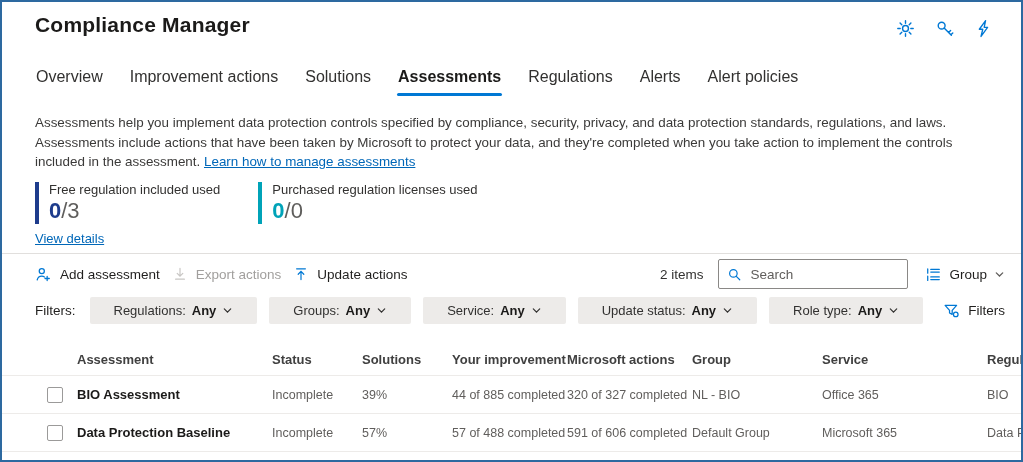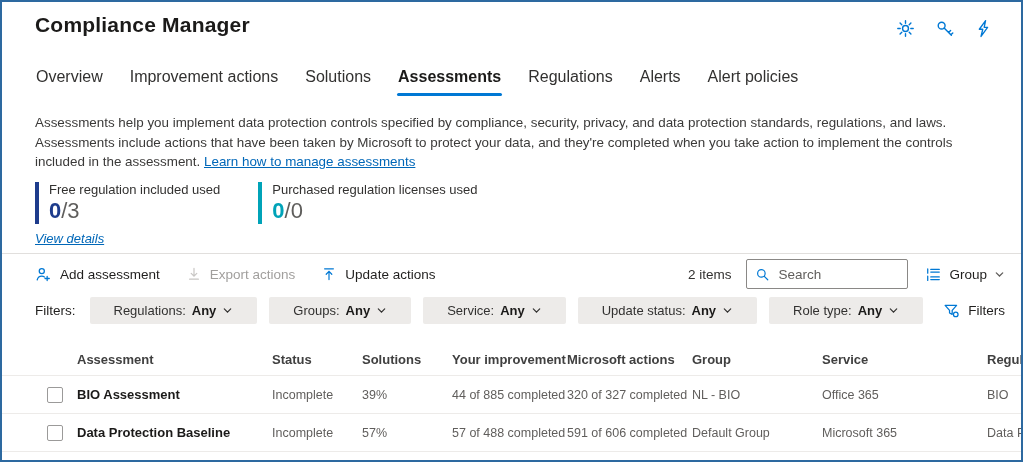--- a/index.html
+++ b/index.html
@@ -25,30 +25,30 @@
   
   .licenses { position:absolute; left:33px; top:180px; display:flex; gap:38px; }
   .lic { padding-left:10px; }
   .lic.free { border-left:4px solid #1e3c8c; }
   .lic.purchased { border-left:4px solid #00a3b8; }
   .lic-label { font-size:13px; color:#323130; }
   .lic-num { font-size:22px; line-height:27px; color:#5f5e5c; }
   .lic-num .used { font-weight:700; }
   .lic.free .used { color:#1e3c8c; }
   .lic.purchased .used { color:#00a3b8; }
-  .view-details { position:absolute; left:33px; top:229px; font-size:13px;font-style:italic; }
+  .view-details { position:absolute; left:33px; top:229px; font-size:13px; }
   
   .divider { position:absolute; left:0; right:0; top:251px; height:1px; background:#e1dfdd; }
   .toolbar { position:absolute; left:33px; right:16px; top:252px; height:40px; display:flex; align-items:center; justify-content:space-between; }
-  .tb-left { display:flex; align-items:center; gap:26px; }
+  .tb-left { display:flex; align-items:center; gap:12px; }
   .tb-btn { display:flex; align-items:center; gap:8px; font-size:13.5px; color:#201f1e; cursor:pointer; }
   .tb-btn.disabled { color:#a19f9d; cursor:default; }
   .tb-right { display:flex; align-items:center; gap:13px; }
   .items-count { font-size:13.5px; color:#323130; margin-right:2px; }
-  .searchbox { display:flex; align-items:center; gap:8px; width:162px; height:30px; border:1px solid #8a8886; border-radius:2px; padding:0 8px; background:#fff; }
+  .searchbox { display:flex; align-items:center; gap:8px; width:190px; height:30px; border:1px solid #8a8886; border-radius:2px; padding:0 8px; background:#fff; }
   .searchbox input { border:none; outline:none; width:100%; font-size:13.5px; color:#323130; font-family:"Liberation Sans", sans-serif; background:transparent; }
   .searchbox input::placeholder { color:#605e5c; }
   .group-ctl { display:flex; align-items:center; gap:7px; font-size:13.5px; color:#201f1e; cursor:pointer; margin-left:4px; }
   
   .filters-row { position:absolute; left:33px; top:294px; height:28px; display:flex; align-items:center; gap:12px; }
   .filters-label { font-size:13.5px; color:#201f1e; margin-right:2px; }
   .pill { display:flex; align-items:center; gap:6px; background:#edebe9; border-radius:2px; padding:6px 24px; font-size:13px; color:#323130; cursor:pointer; white-space:nowrap; }
   .pill b { color:#1b1a19; }
   .filters-btn { display:flex; align-items:center; gap:8px; font-size:13.5px; color:#201f1e; cursor:pointer; margin-left:8px; }
   

